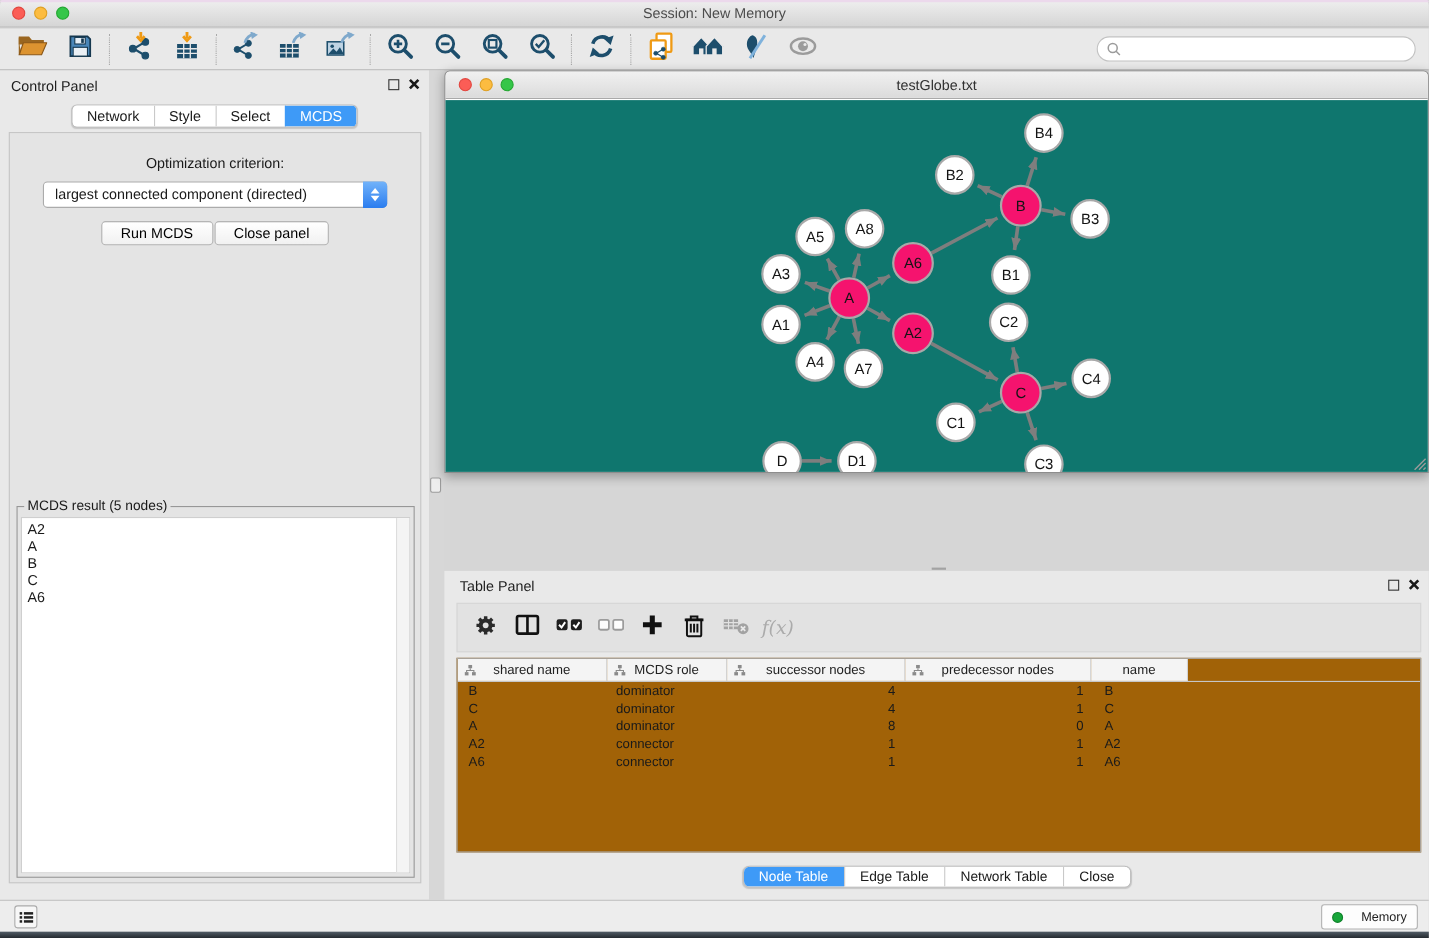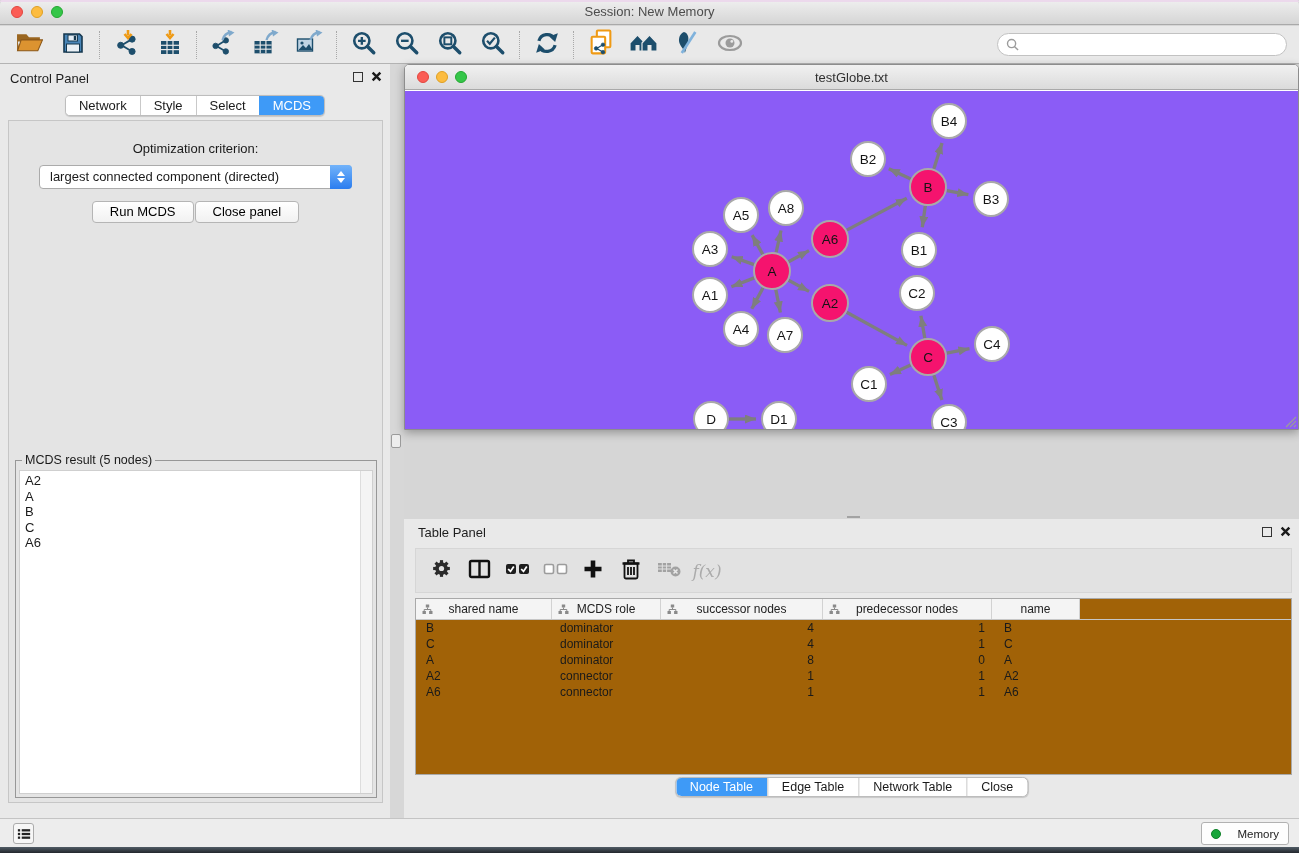--- a/index.html
+++ b/index.html
@@ -73,21 +73,21 @@
   
   .right-area { position:absolute; left:404px; right:0; top:0; height:100%; }
 
   .net-window { position:absolute; left:0; top:0; right:0; height:366px; border:1px solid #8D8D8D;
     border-radius:5px 5px 0 0; box-shadow:0 3px 10px rgba(0,0,0,.30); background:#fff; }
   .net-titlebar { position:relative; height:25px; background:linear-gradient(#F1F1F1,#DBDBDB);
     border-bottom:1px solid #A9A9A9; border-radius:4px 4px 0 0; }
   .net-titlebar .tl { top:6px; }
   .net-titlebar .tl.red { left:12px; } .net-titlebar .tl.yellow { left:31px; } .net-titlebar .tl.green { left:50px; }
   .net-title { position:absolute; left:0; right:0; top:5px; text-align:center; font-size:13px; color:#303030; }
-  .net-canvas { position:absolute; top:26px; left:0; right:0; bottom:0; background:#8b5cf6; overflow:hidden; }
+  .net-canvas { position:absolute; top:26px; left:0; right:0; bottom:0; background:#0f766e; overflow:hidden; }
   .resize-grip { position:absolute; right:1px; bottom:1px; }
 
   .h-grip { position:absolute; top:452px; left:443px; width:13px; height:6px;
     border-top:2px solid #A3A3A3; border-bottom:2px solid #A3A3A3; }
 
   
   .table-panel { position:absolute; top:455px; left:0; right:0; bottom:0; background:#E9E9E9; }
   .tp-header { position:relative; height:24px; }
   .tp-title { position:absolute; left:14px; top:6px; font-size:13px; color:#1e1e1e; }
   .tp-toolbar { position:absolute; top:29px; left:11px; right:7px; height:45px; background:#E2E2E2;
@@ -95,21 +95,21 @@
   .tp-tb-btn { width:38px; height:36px; display:flex; align-items:center; justify-content:center; }
   .fx { font-family:"DejaVu Serif", serif; font-style:italic; font-size:17px; color:#ABABAB; }
   .tp-table { position:absolute; top:79px; left:11px; right:7px; height:177px; background:#a16207;
     border:1px solid #A9A9A9; overflow:hidden; }
   .tp-thead { display:flex; height:21px; border-bottom:1px solid #C6C6C6; }
   .th { position:relative; background:#F4F4F4; border-right:1px solid #D2D2D2; font-size:12px;
     display:flex; align-items:center; justify-content:center; color:#222; }
   .th .col-ic { position:absolute; left:6px; top:5px; }
   .tp-row { display:flex; height:16px; font-size:12px; align-items:center; }
   .td { overflow:hidden; white-space:nowrap; }
-  .tp-tabs { position:absolute; bottom:21px; left:50%; transform:translateX(-50%);text-align:right; }
+  .tp-tabs { position:absolute; bottom:11px; left:50%; transform:translateX(-50%);text-align:right; }
   .tp-tabs .seg { border-radius:6px; }
   .tp-tabs .seg-item { font-size:12.5px; padding:2px 14px; }
 
   
   .statusbar { position:absolute; bottom:6px; left:0; right:0; height:29px; background:#EDEDED;
     border-top:1px solid #C4C4C4; }
   .sb-left-btn { position:absolute; left:13px; top:4px; width:21px; height:21px; background:#F7F7F7;
     border:1px solid #ABABAB; border-radius:3px; display:flex; align-items:center; justify-content:center; }
   .memory-btn { position:absolute; right:10px; top:3px; height:23px; background:#FDFDFD;
     border:1px solid #B1B1B1; border-radius:3px; display:flex; align-items:center; gap:16px;

